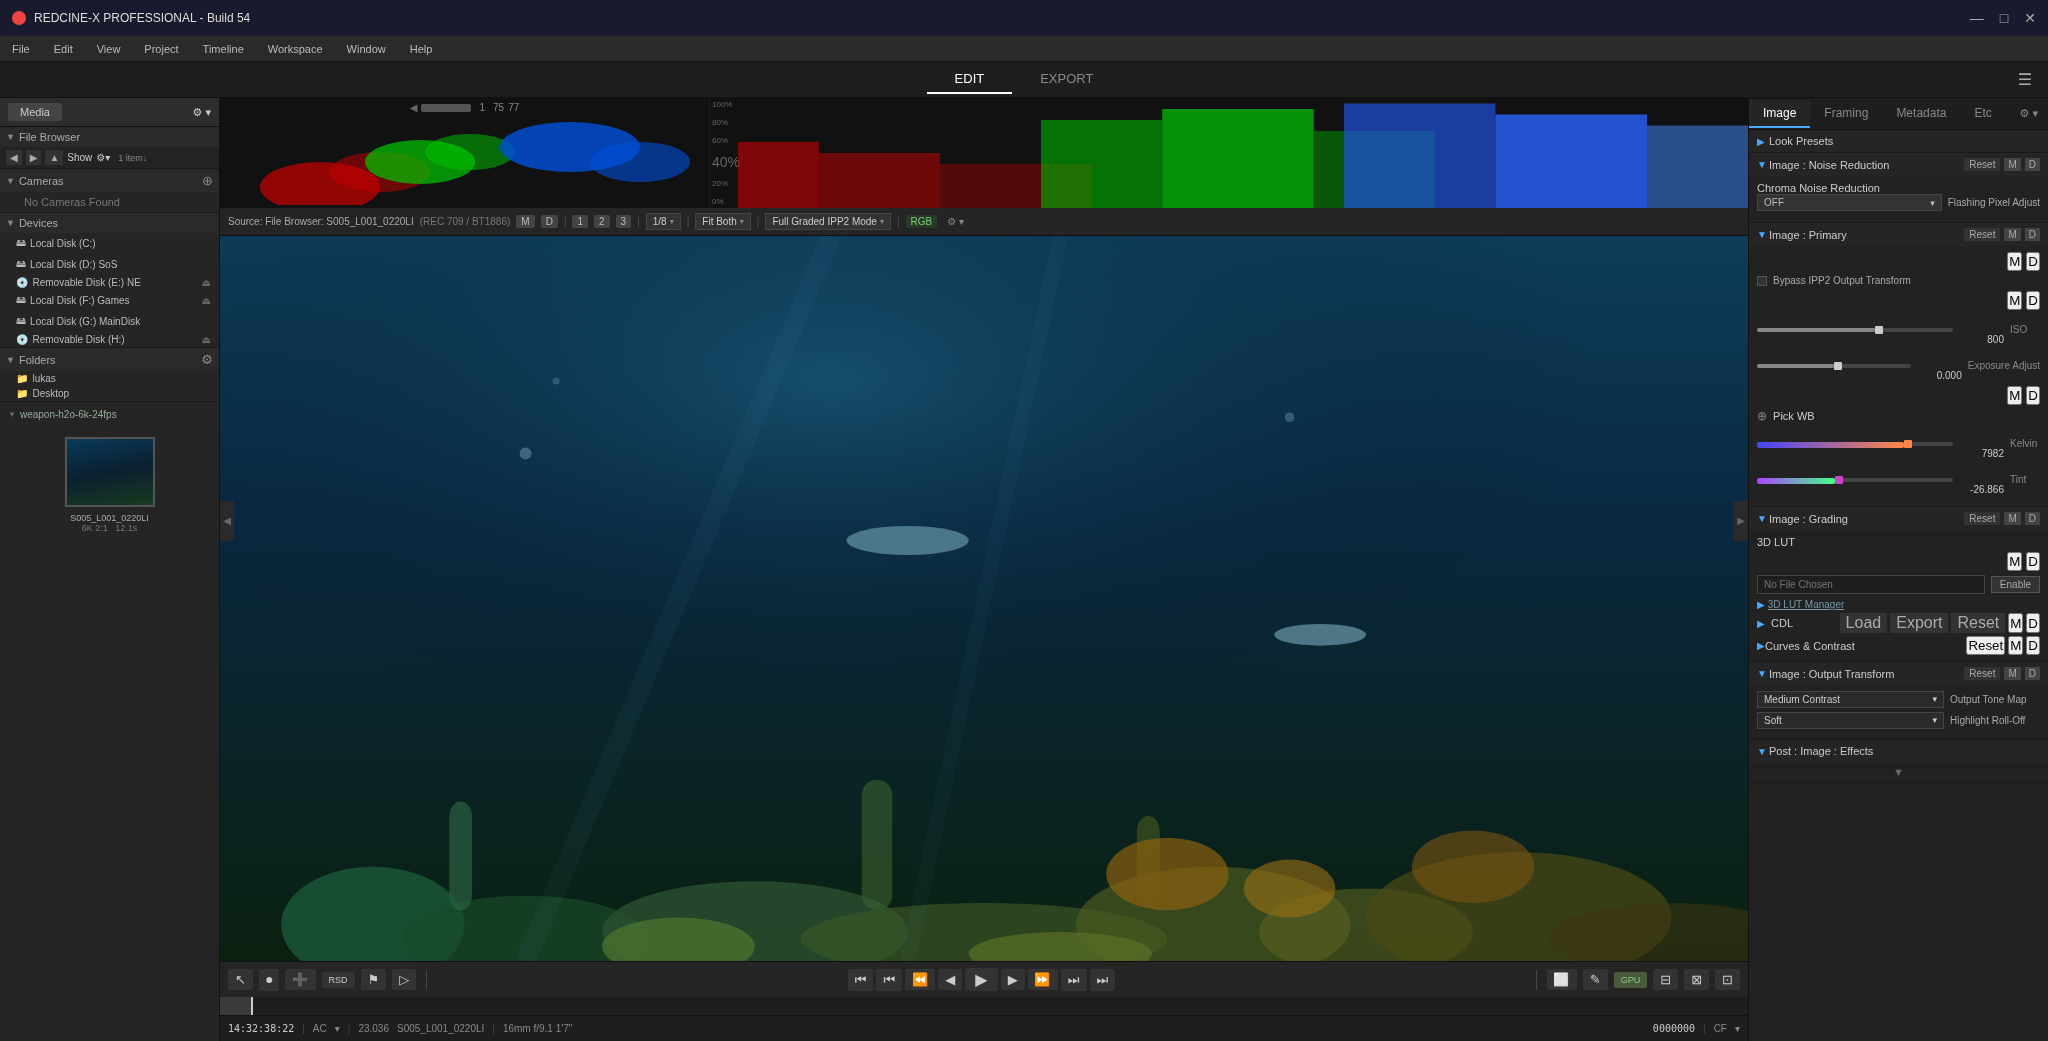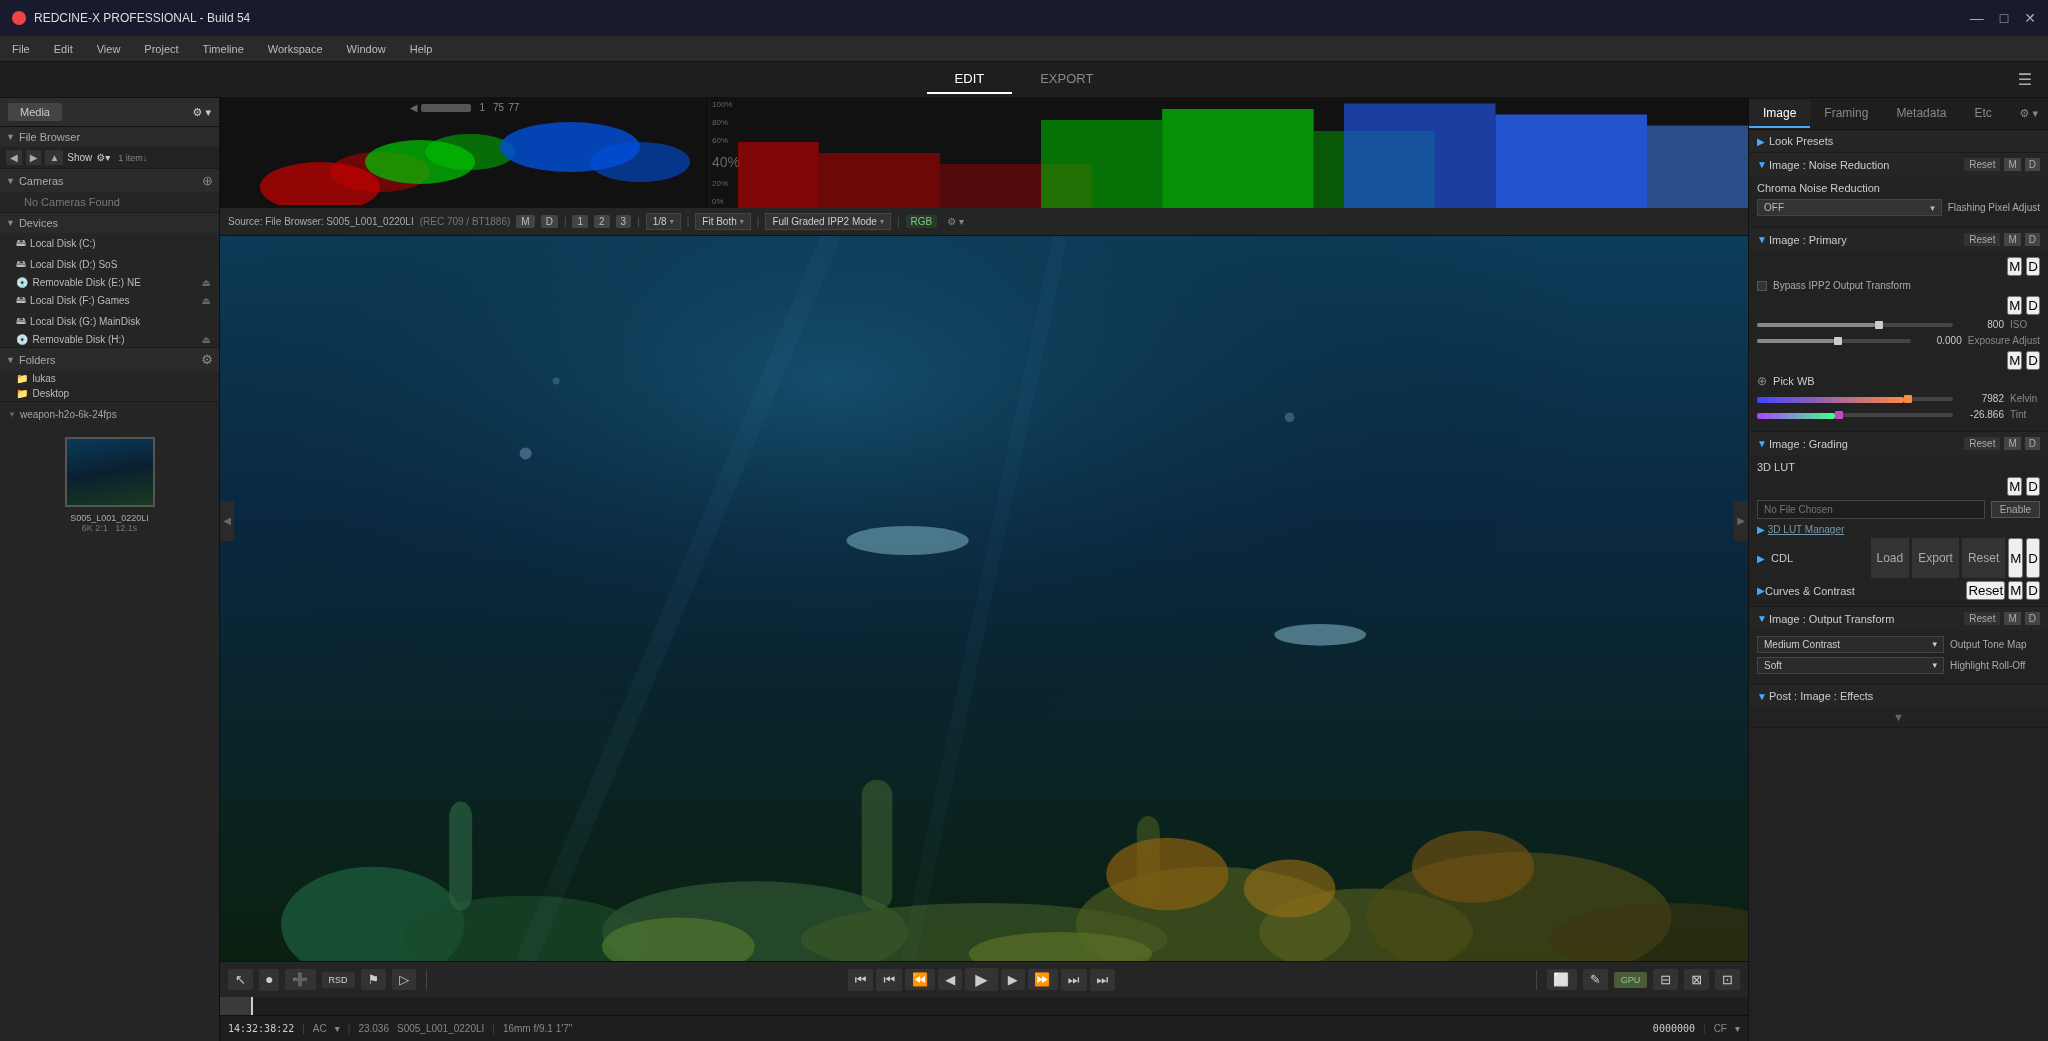--- a/index.html
+++ b/index.html
@@ -314,25 +314,25 @@
       margin-bottom: 5px; gap: 6px;
     }
     .slider-track {
       flex: 1; height: 4px; background: #444; border-radius: 2px; position: relative;
     }
     .slider-fill { height: 100%; background: #888; border-radius: 2px; }
     .slider-thumb {
       position: absolute; top: 50%; transform: translateY(-50%);
       width: 8px; height: 8px; background: #ccc; border-radius: 1px;
     }
-    .row-value { font-size: 10px; color: #ccc; min-width: 45px; text-align: right; }
+    .row-value { font-size: 10px; color: #ccc; min-width: 45px; text-align: right; margin-top: 20px; }
     .row-unit { font-size: 10px; color: #888; min-width: 30px; }
 
     .toggle-row {
-      display: flex; align-items: center; margin-bottom: 5px; gap: 6px;
+      display: flex; align-items: center; gap: 6px;
     }
 
     .dropdown-sim {
       background: #333; color: #bbb;
       border: 1px solid #444; padding: 2px 6px;
       font-size: 10px; cursor: pointer;
       display: flex; align-items: center; justify-content: space-between;
       width: 100%;
     }
 
@@ -411,21 +411,21 @@
     .tint-bar {
       background: linear-gradient(to right, #a4f, #4f8);
       height: 6px; border-radius: 2px;
     }
 
     .cdl-row {
       display: flex; align-items: center; gap: 6px;
     }
     .cdl-btn {
       background: #333; border: none; color: #aaa;
-      padding: 13px 6px; font-size: 12px; cursor: pointer;
+      padding: 1px 6px; font-size: 16px; cursor: pointer;
     }
 
     .bypass-row {
       display: flex; align-items: center; gap: 6px; margin-bottom: 5px;
     }
     .bypass-checkbox { width: 10px; height: 10px; background: #333; border: 1px solid #555; }
     .bypass-label { font-size: 10px; color: #aaa; }
     .flashing-label { font-size: 10px; color: #aaa; margin-left: auto; }
 
     

